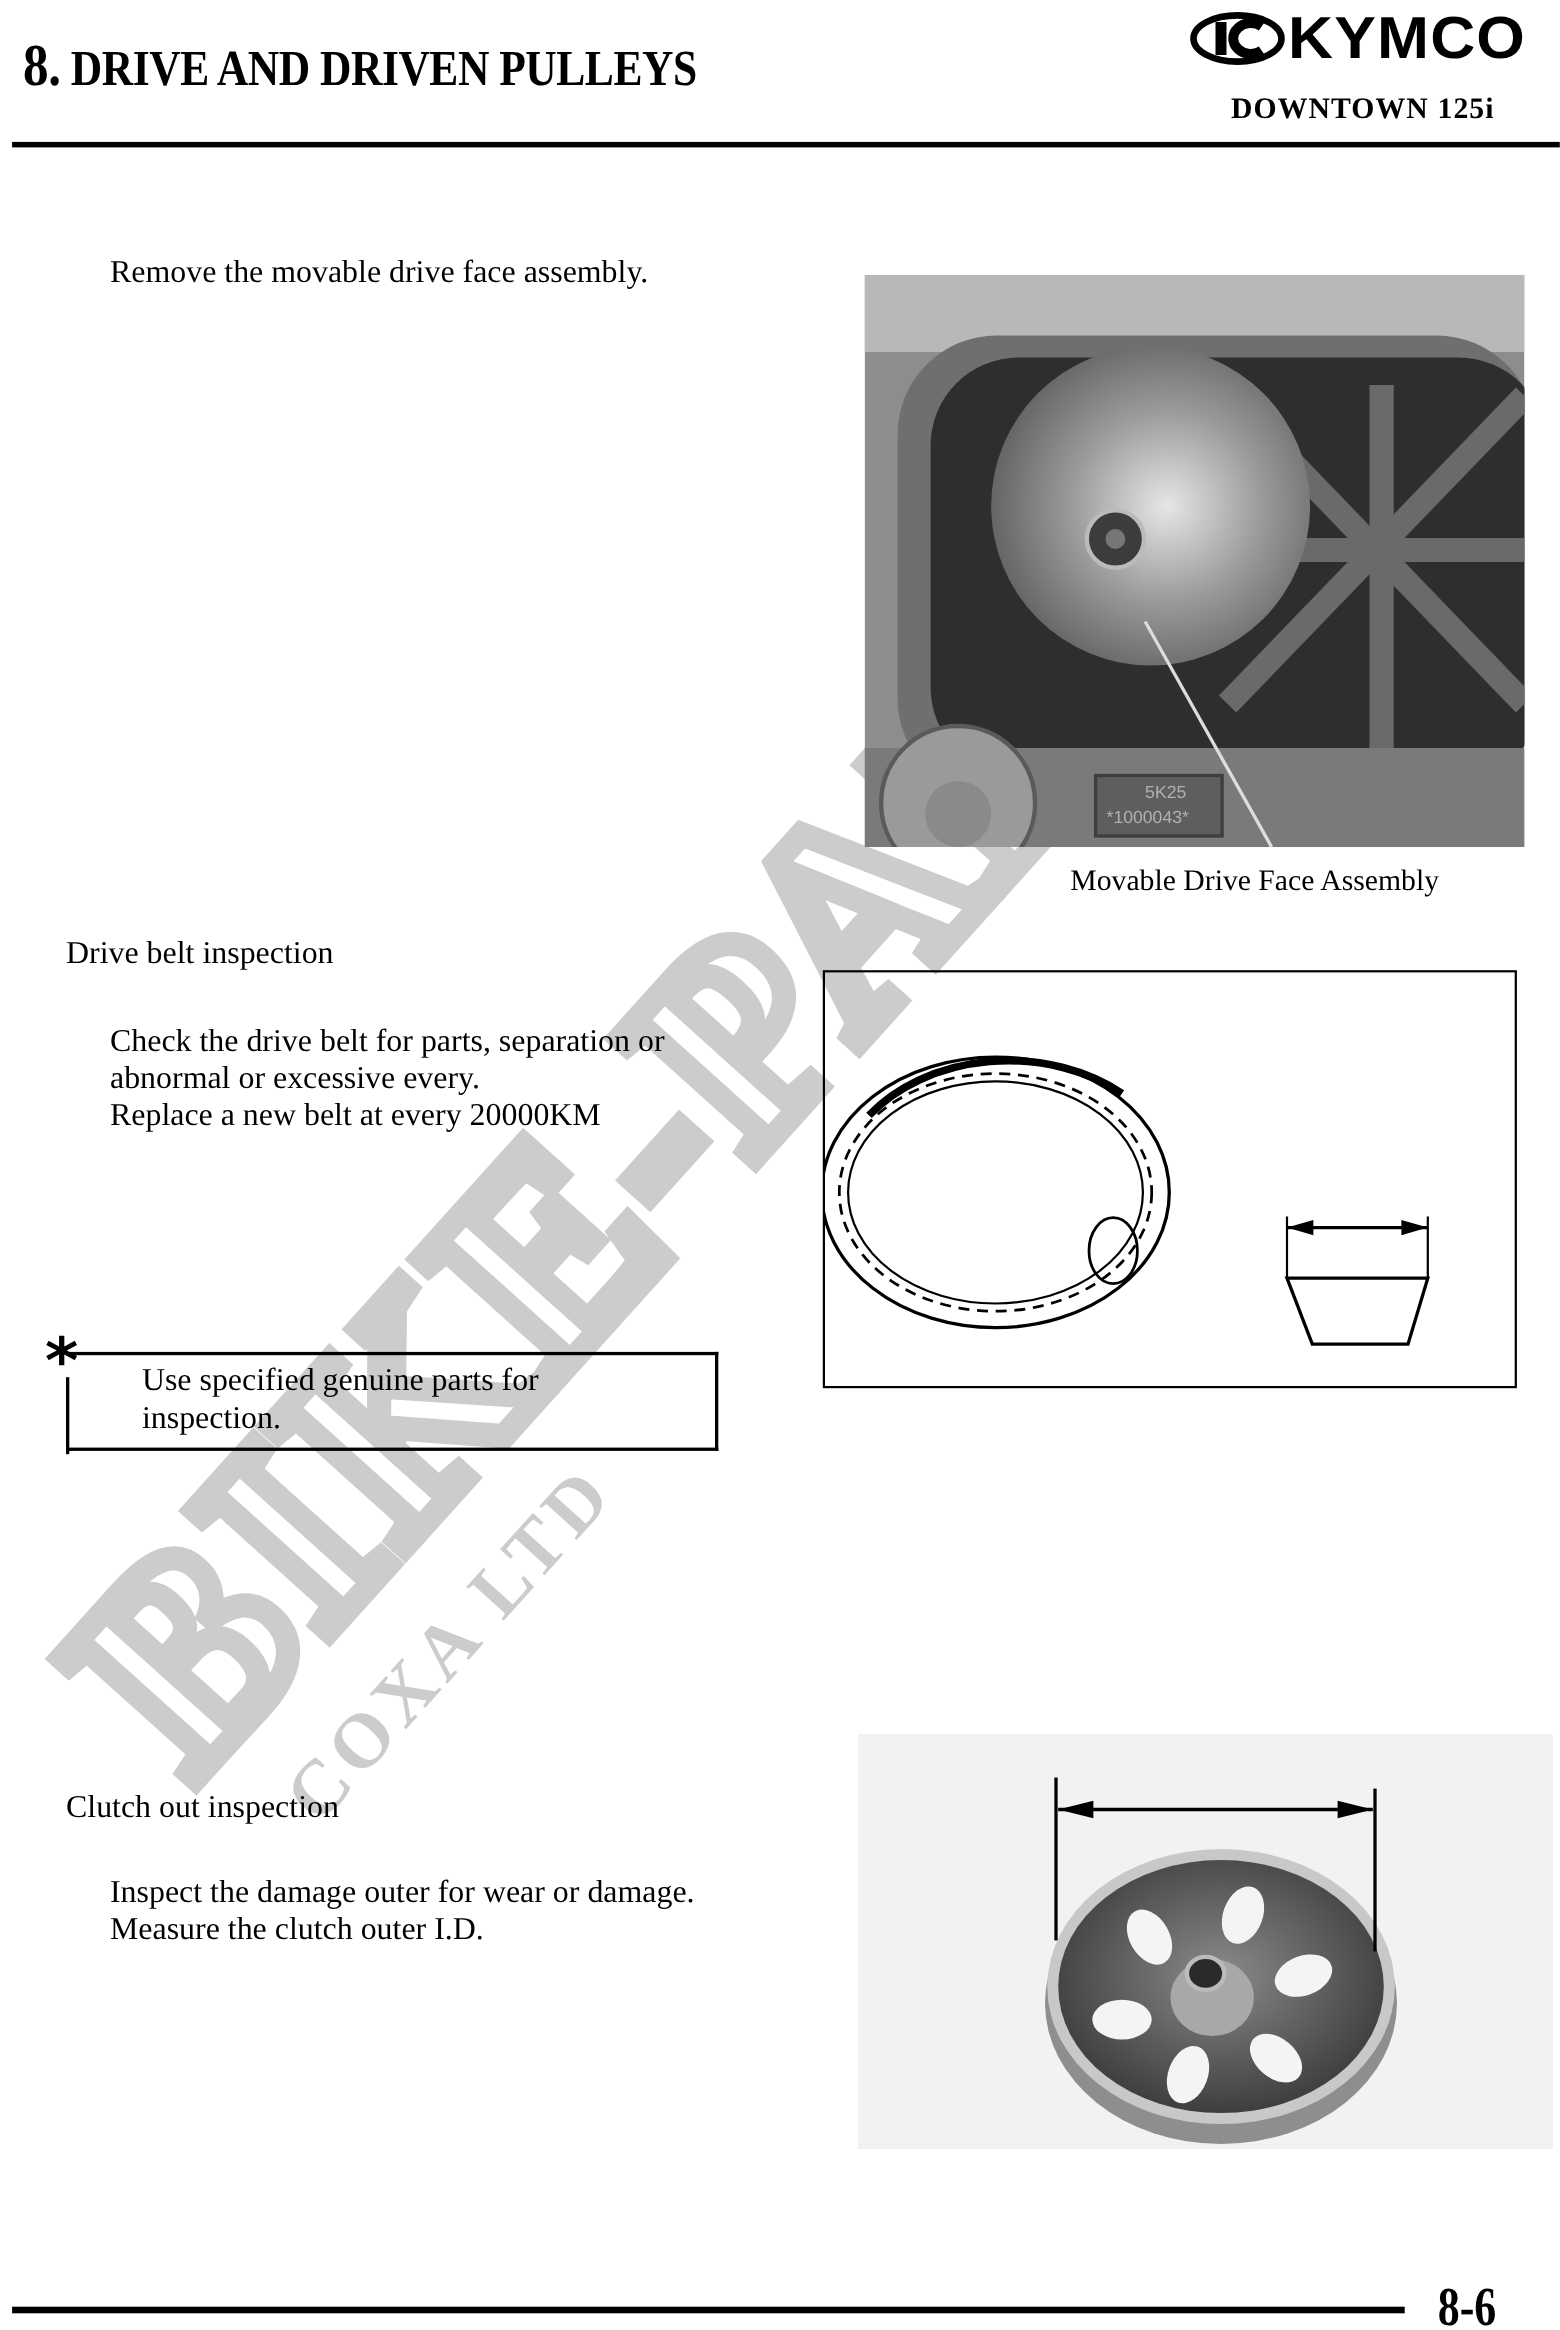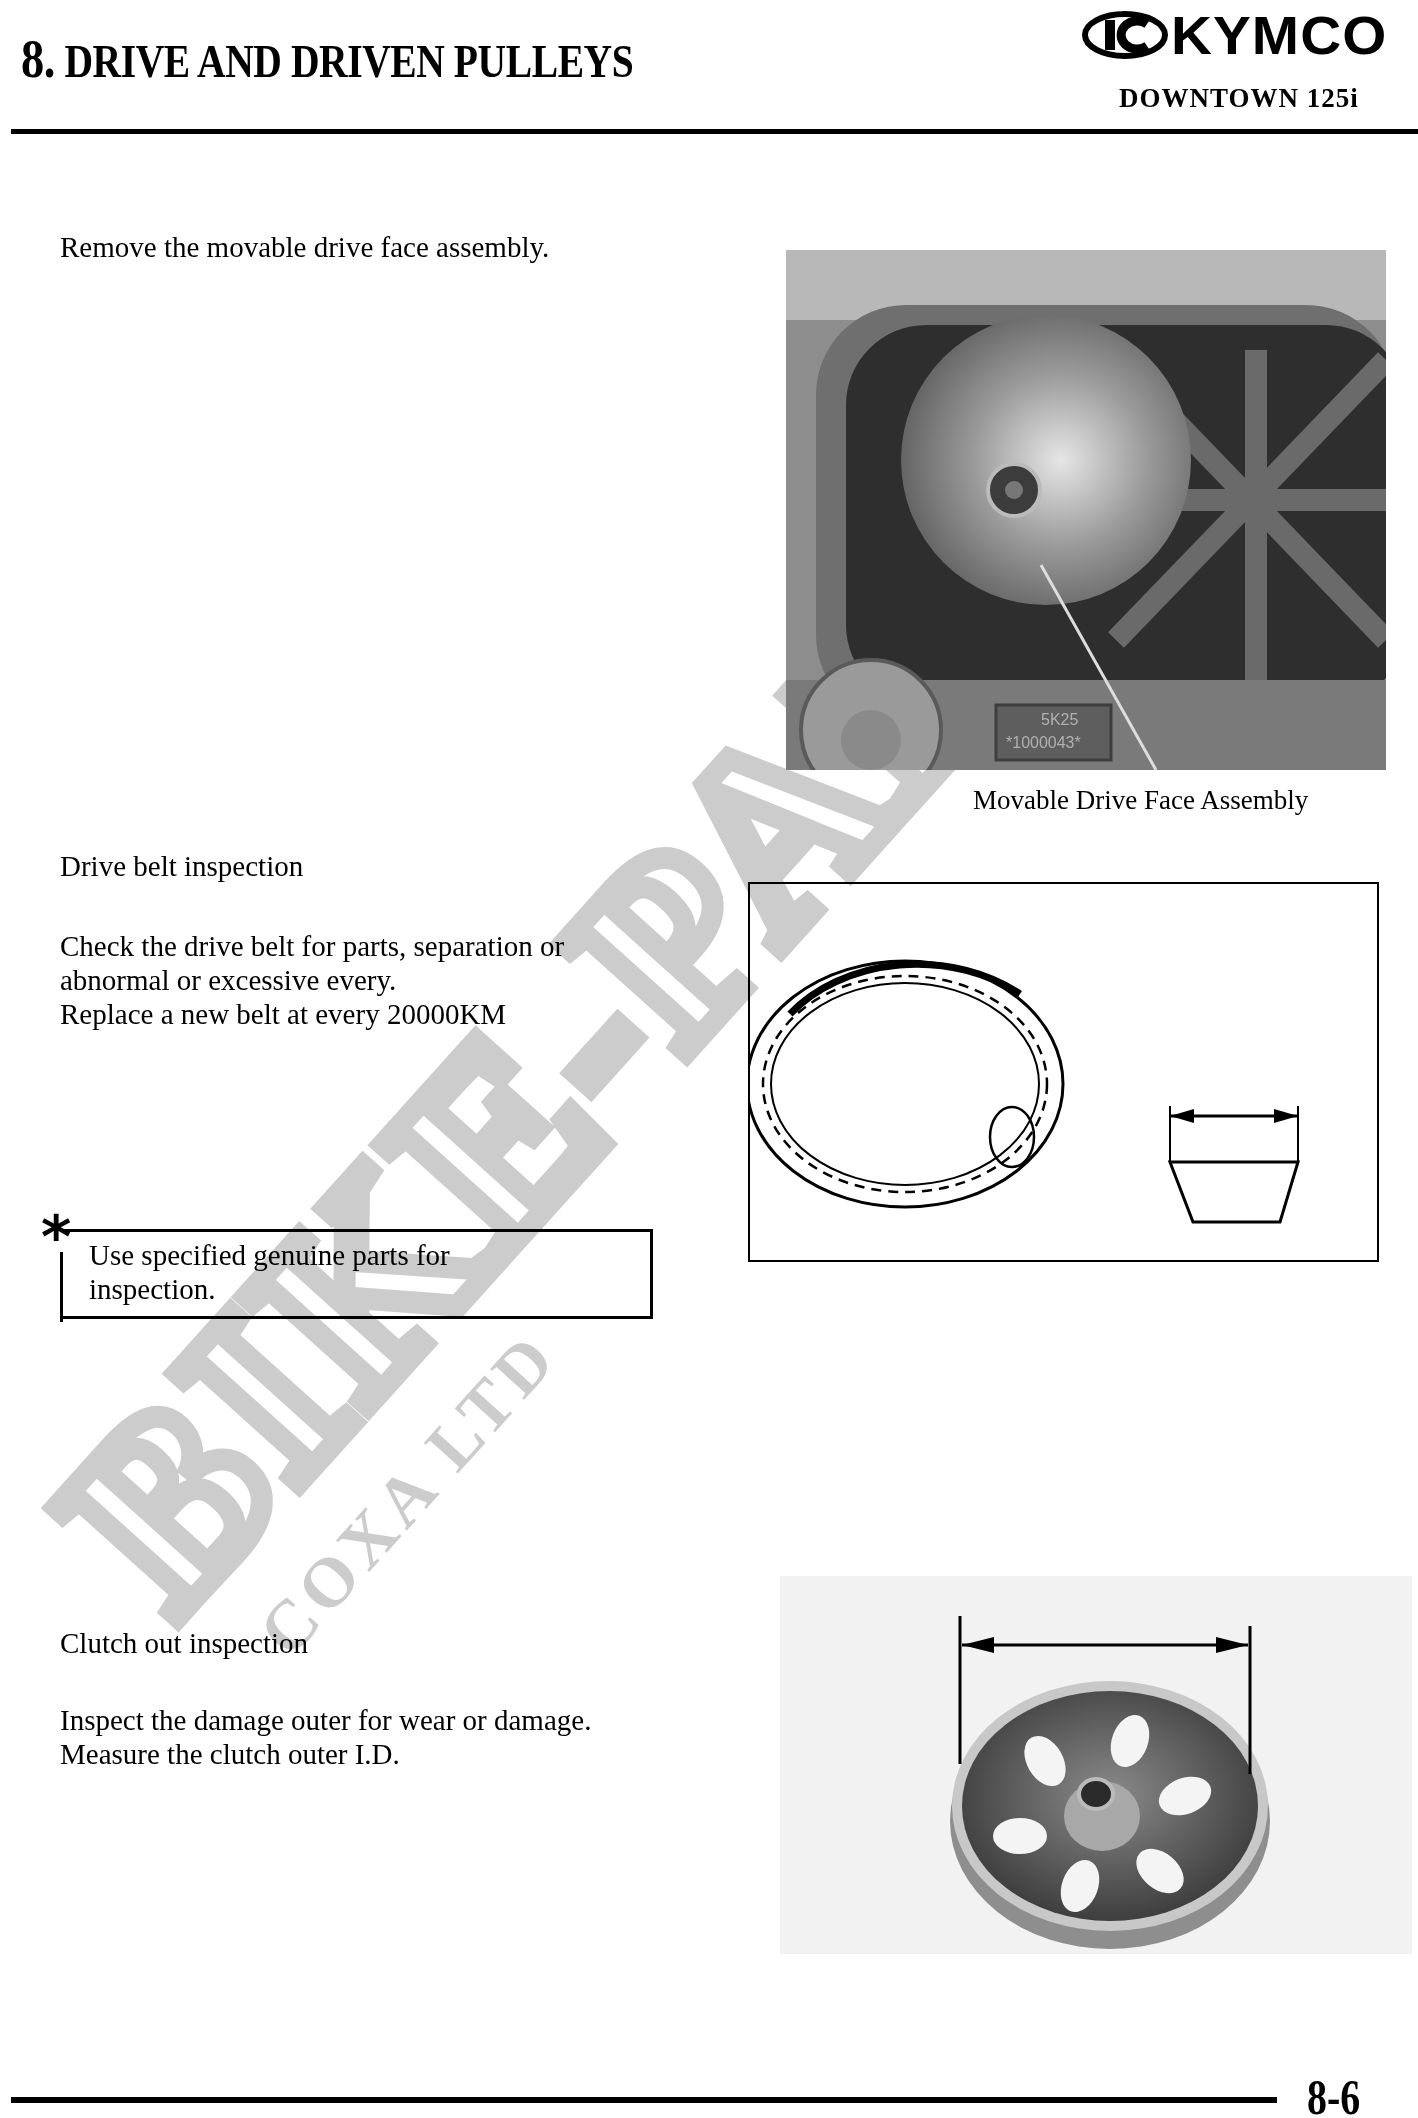--- a/index.html
+++ b/index.html
@@ -7,21 +7,21 @@
   .abs { position:absolute; }
 
   
   .chapter-title { left:10px; top:28px; font-size:46px; font-weight:bold; letter-spacing:-0.5px; transform:scaleX(0.86); transform-origin:left top; white-space:nowrap; }
   .chapter-title .num { font-size:54px; }
   .logo-word { left:1160px; top:4px; font-family:"Liberation Sans","DejaVu Sans",sans-serif; font-weight:bold; font-size:54px; letter-spacing:1px; transform:scaleX(1.05); transform-origin:left top; }
   .model { left:1108px; top:83px; font-size:27px; font-weight:bold; letter-spacing:1px; white-space:nowrap; }
   .header-rule { left:0; top:129px; width:1418px; height:5px; background:#000; }
 
   
-  .text { font-size:29px; line-height:34px; white-space:nowrap; }
+  .text { font-size:29px; line-height:34px; white-space:nowrap;margin-left:40px; }
   .heading { font-size:29px; font-weight:normal; white-space:nowrap; }
 
   
   .photo { overflow:hidden;padding-left:32px; }
   .photo svg { display:block; }
   .caption { font-size:27px; white-space:nowrap; }
 
   
   .note-box { left:49px; top:1229px; width:593px; height:90px; border:3px solid #000; border-left:none; box-sizing:border-box; }
   .note-leftbar { left:49px; top:1252px; width:3px; height:70px; background:#000; }

